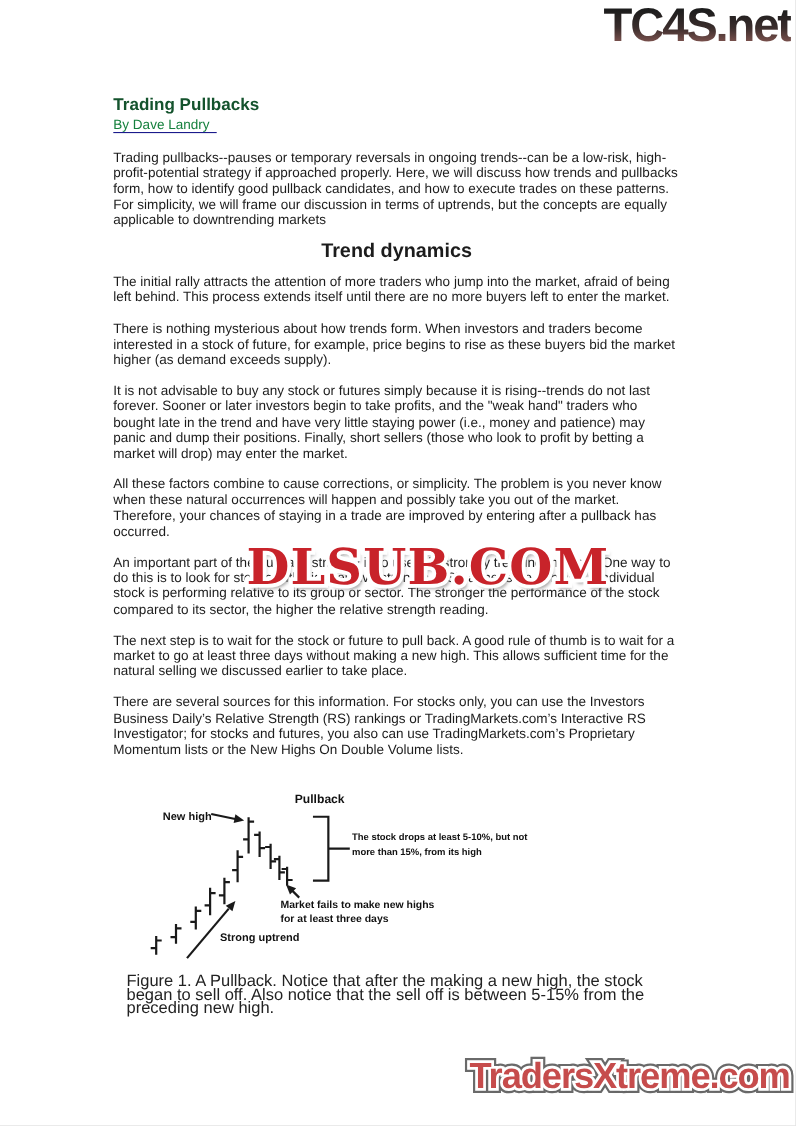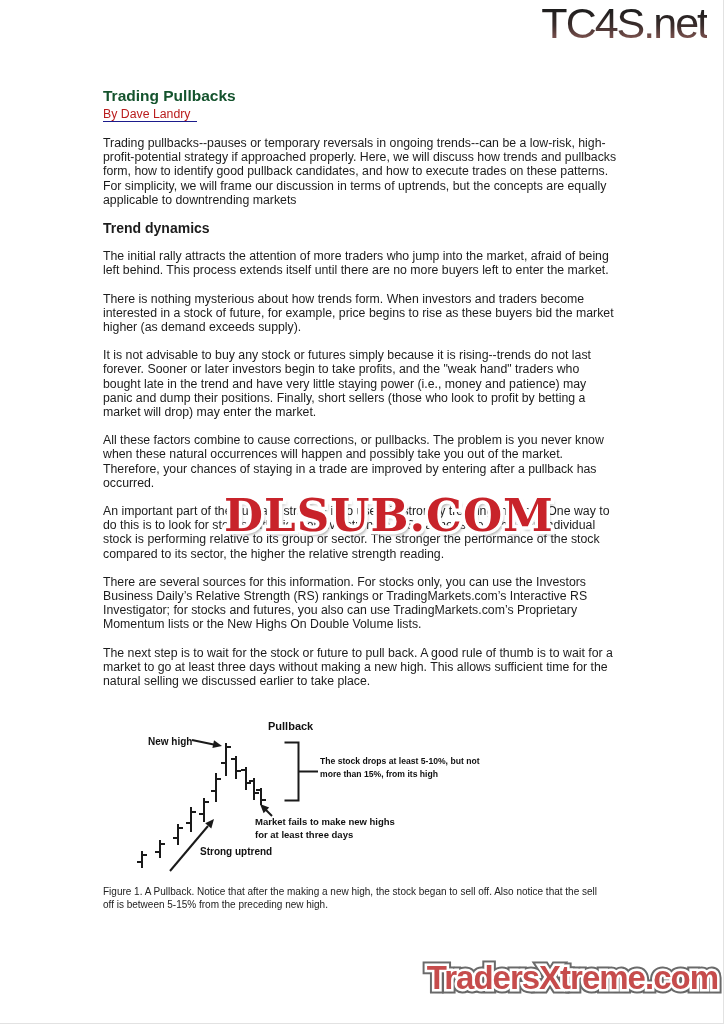--- a/index.html
+++ b/index.html
@@ -1,33 +1,33 @@
 <!DOCTYPE html>
 <html><head>
 <meta charset="utf-8">
 <style>
   html,body{margin:0;padding:0;}
   body{width:724px;height:1024px;background:#ffffff;overflow:hidden;
        font-family:"Liberation Sans",sans-serif;color:#1c1c1c;position:relative;}
   .page{position:absolute;inset:0;background:#fff;border-right:1px solid #e2e2e2;border-bottom:1px solid #e2e2e2;}
 
   
-  .top-logo{position:absolute;top:0px;right:16px;
-    font-weight:400;font-size:43px;letter-spacing:-2px;line-height:46px;
+  .top-logo{position:absolute;top:0px;right:4px;
+    font-weight:700;font-size:43px;letter-spacing:-2px;line-height:46px;
     background:linear-gradient(180deg,#1d1d1d 20%,#3a2d2c 55%,#96605b 95%);
     -webkit-background-clip:text;background-clip:text;color:transparent;}
 
   
   .content{position:absolute;left:103px;top:87px;width:515px;}
   .title{margin:0;font-size:15.5px;font-weight:700;color:#14532d;line-height:17px;}
-  .byline{display:inline-block;margin-top:1px;font-size:12.3px;color:#b91c1c;
+  .byline{display:inline-block;margin-top:1px;font-size:12.3px;color:#15803d;
           text-decoration:none;border-bottom:1px solid #1b1b8c;padding-right:6px;cursor:pointer;}
   #article-body p{margin:14px 0 0;font-size:12.3px;line-height:14.2px;}
   #article-body p:first-child{}
-  #article-body h3{margin:14px 0 0;font-size:14px;line-height:14.2px;font-weight:700;}
+  #article-body h3{margin:14px 0 0;font-size:18px;line-height:14.2px;font-weight:700;text-align:center;}
 
   
   .watermark{position:absolute;left:224px;top:492px;z-index:5;
     font-family:"DejaVu Serif",serif;font-weight:900;font-size:45px;line-height:48px;
     letter-spacing:1px;color:#c8232a;white-space:nowrap;}
   .watermark::before{content:attr(data-text);position:absolute;left:0;top:0;z-index:-1;
     color:#ffffff;-webkit-text-stroke:7px #ffffff;
     text-shadow:3px 4px 3px rgba(125,125,125,.65);}
 
   
@@ -41,43 +41,43 @@
     color:#5f5f5f;-webkit-text-stroke:9px #6a6a6a;}
 
   
   .figure{margin:24px 0 0 17px;width:400px;height:168px;text-align:center;}
   .figure svg text{fill:#111;}
   .ft-pullback{font:700 11px "Liberation Sans",sans-serif;}
   .ft-newhigh{font:700 10px "Liberation Sans",sans-serif;}
   .ft-note{font:700 8.6px "Liberation Sans",sans-serif;}
   .ft-fails{font:700 9.5px "Liberation Sans",sans-serif;}
   .ft-uptrend{font:700 10px "Liberation Sans",sans-serif;}
-  .caption{margin:6px 0 0;font-size:10px;line-height:12.2px;width:505px;color:#222;}
+  .caption{margin:6px 12px 0;font-size:15px;line-height:12.2px;width:505px;color:#222;}
 </style>
 </head>
 <body>
 
 <div class="page">
 
   <div class="top-logo">TC4S.net</div>
 
   <div class="content">
     <h1 class="title">Trading Pullbacks</h1>
     <a class="byline">By Dave Landry</a>
 
     <div id="article-body">
         <p>Trading pullbacks--pauses or temporary reversals in ongoing trends--can be a low-risk, high-profit-potential strategy if approached properly. Here, we will discuss how trends and pullbacks form, how to identify good pullback candidates, and how to execute trades on these patterns. For simplicity, we will frame our discussion in terms of uptrends, but the concepts are equally applicable to downtrending markets</p>
         <h3>Trend dynamics</h3>
         <p>The initial rally attracts the attention of more traders who jump into the market, afraid of being left behind. This process extends itself until there are no more buyers left to enter the market.</p>
         <p>There is nothing mysterious about how trends form. When investors and traders become interested in a stock of future, for example, price begins to rise as these buyers bid the market higher (as demand exceeds supply).</p>
         <p>It is not advisable to buy any stock or futures simply because it is rising--trends do not last forever. Sooner or later investors begin to take profits, and the "weak hand" traders who bought late in the trend and have very little staying power (i.e., money and patience) may panic and dump their positions. Finally, short sellers (those who look to profit by betting a market will drop) may enter the market.</p>
-        <p>All these factors combine to cause corrections, or pullbacks. The problem is you never know when these natural occurrences will happen and possibly take you out of the market. Therefore, your chances of staying in a trade are improved by entering after a pullback has occurred.</p>
+        <p>All these factors combine to cause corrections, or simplicity. The problem is you never know when these natural occurrences will happen and possibly take you out of the market. Therefore, your chances of staying in a trade are improved by entering after a pullback has occurred.</p>
         <p>An important part of the pullback strategy is to use it in strongly trending markets. One way to do this is to look for stocks with high relative strength (RS), a measure of how an individual stock is performing relative to its group or sector. The stronger the performance of the stock compared to its sector, the higher the relative strength reading.</p>
+        <p>The next step is to wait for the stock or future to pull back. A good rule of thumb is to wait for a market to go at least three days without making a new high. This allows sufficient time for the natural selling we discussed earlier to take place.</p>
         <p>There are several sources for this information. For stocks only, you can use the Investors Business Daily’s Relative Strength (RS) rankings or TradingMarkets.com’s Interactive RS Investigator; for stocks and futures, you also can use TradingMarkets.com’s Proprietary Momentum lists or the New Highs On Double Volume lists.</p>
-        <p>The next step is to wait for the stock or future to pull back. A good rule of thumb is to wait for a market to go at least three days without making a new high. This allows sufficient time for the natural selling we discussed earlier to take place.</p>
       </div>
 
     <div class="figure">
       <svg viewBox="0 0 400 170" width="400" height="170">
 
         <g id="bars" stroke="#1a1a1a" stroke-width="2" stroke-linecap="butt">
             <g>
               <line x1="22" y1="139" x2="22" y2="156"></line>
               <line x1="17" y1="150" x2="22" y2="150"></line>
               <line x1="22" y1="143" x2="27" y2="143"></line>

